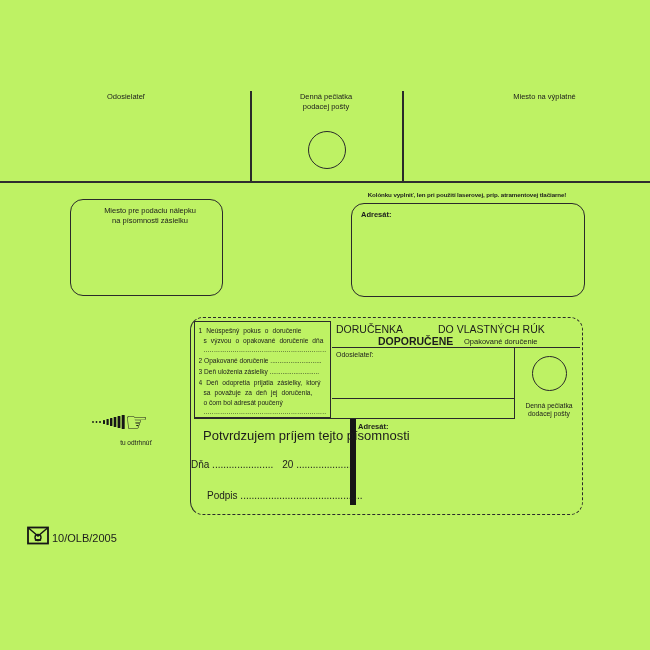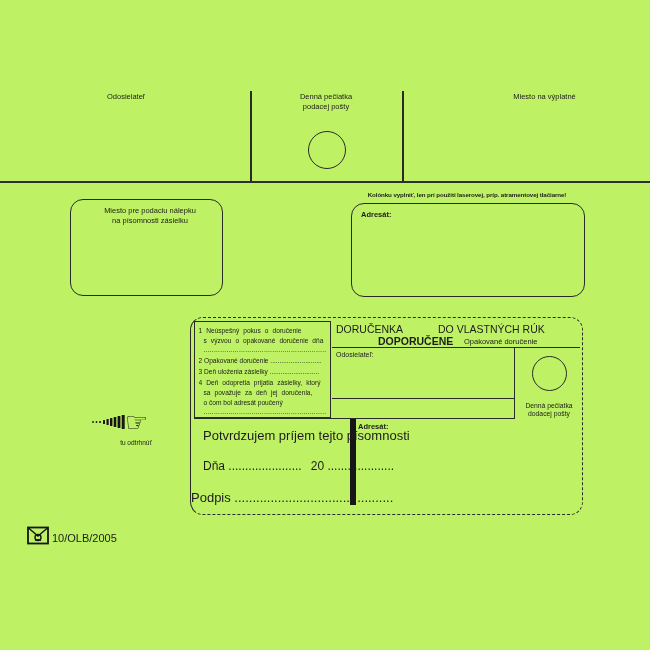--- a/index.html
+++ b/index.html
@@ -33,23 +33,23 @@
   .dots{letter-spacing:0.25px;}
   #title-row1{left:145px;top:5px;font-size:10.5px;font-weight:normal;white-space:nowrap;}
   #title-row2{left:145px;top:17px;font-size:10.5px;font-weight:bold;white-space:nowrap;margin-left:42px;}
   .title-right{position:absolute;left:86px;top:0;margin-left:16px;}
   #subtitle-right{position:absolute;left:86px;top:2px;font-size:7.5px;font-weight:normal;}
   #slip-sender-label{left:145px;top:33px;font-size:7px;}
   #slip-stamp-caption{left:317px;top:84px;width:82px;font-size:6.8px;line-height:8.2px;}
   #slip-adresat-label{left:167px;top:104px;font-size:7.5px;font-weight:bold;}
   #spine-bar{left:159px;top:101px;width:5.5px;height:86px;background:#161616;}
   #confirm-label{left:12px;top:110px;font-size:13px;}
-  #date-line{left:12px;top:141px;font-size:12px;white-space:nowrap;}
+  #date-line{left:0;top:141px;font-size:10px;white-space:nowrap;}
   #date-line .gap{display:inline-block;width:9px;}
-  #signature-line{left:0;top:172px;font-size:13px;white-space:nowrap;}
+  #signature-line{left:16px;top:172px;font-size:10px;white-space:nowrap;}
   #tear-label{left:98px;top:439px;width:76px;font-size:6.5px;}
   #footer-code{left:52px;top:532px;font-size:11px;}
 </style>
 </head>
 <body>
 
 <div id="page">
 
   <div class="abs lbl ctr" style="left:60px;top:92px;width:132px;">Odosielateľ</div>
 

